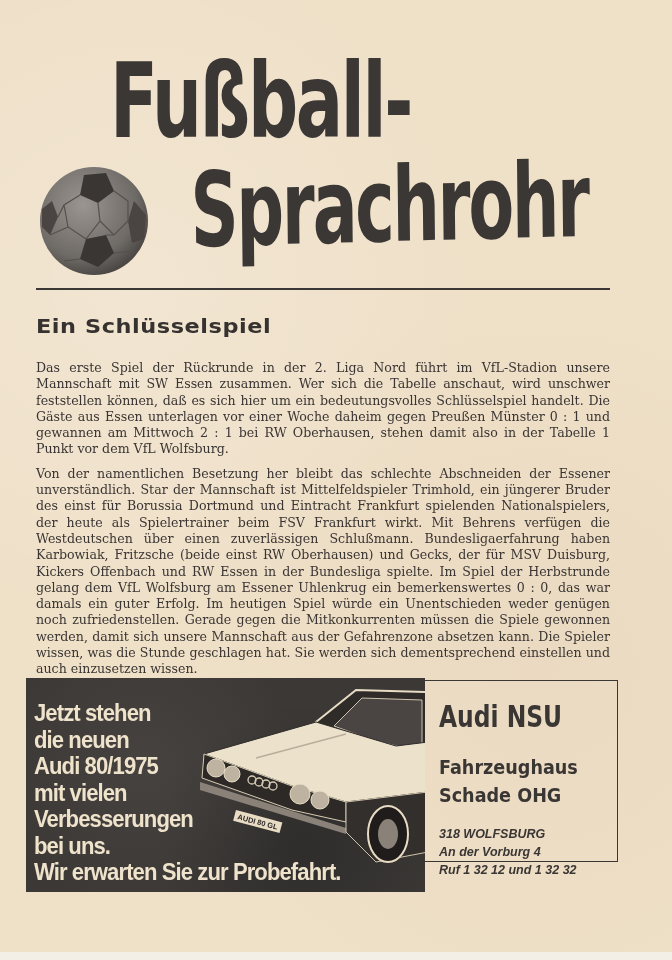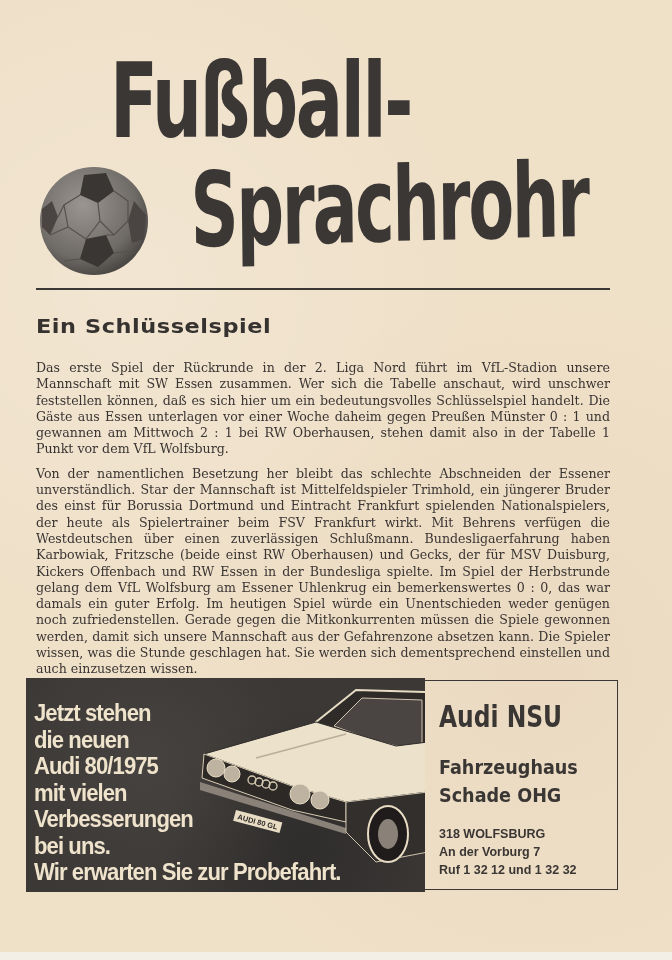--- a/index.html
+++ b/index.html
@@ -61,37 +61,37 @@
   .ad-slogan {
     position: absolute; left: 8px; top: 22px;
     font-family: "Liberation Sans", sans-serif; font-weight: bold;
     color: #efe3cc; font-size: 24px; line-height: 26.5px; letter-spacing: -1px;
     transform: scaleX(0.92); transform-origin: left top;
     white-space: nowrap; z-index: 2;
   }
   .ad-slogan div { margin: 0; }
   .car { position: absolute; left: 170px; top: 4px; width: 232px; height: 190px; z-index: 1; }
   .ad-box {
-    position: absolute; left: 399px; top: 2px; width: 193px; height: 210px;
+    position: absolute; left: 399px; top: 2px; width: 193px; height: 182px;
     border: 1.5px solid #3b3735; border-left: none; box-sizing: border-box;
   }
   .brand {
     position: absolute; left: 14px; top: 18px; margin: 0;
     font-family: "DejaVu Sans", sans-serif; font-weight: bold; font-size: 30px;
     color: #3a3634; transform: scaleX(0.78); transform-origin: left top; white-space: nowrap;
   }
   .dealer {
     position: absolute; left: 14px; top: 72px;
     font-family: "DejaVu Sans", sans-serif; font-weight: bold; font-size: 20px; line-height: 28px;
     color: #3a3634; transform: scaleX(0.88); transform-origin: left top; white-space: nowrap;
   }
   .address {
     position: absolute; left: 14px; top: 144px;
     font-family: "Liberation Sans", sans-serif; font-weight: bold; font-size: 12.5px; line-height: 18px;
-    color: #3a3634; white-space: nowrap;
+    color: #3a3634; white-space: nowrap; font-style: italic;
   }
   .bottom-band { position: absolute; left: 0; top: 952px; width: 672px; height: 8px; background: #f4efe6; }
 </style>
 </head>
 <body>
 
 <div class="page">
 
   <div class="masthead">
     <h1 class="title-line1">Fußball-</h1>
@@ -171,19 +171,19 @@
     </div>
 
     <div class="ad-box">
       <div class="brand">Audi NSU</div>
       <div class="dealer">
         <div>Fahrzeughaus</div>
         <div>Schade OHG</div>
       </div>
       <div class="address">
         <div>318 WOLFSBURG</div>
-        <div>An der Vorburg 7</div>
+        <div>An der Vorburg 4</div>
         <div>Ruf 1 32 12 und 1 32 32</div>
       </div>
     </div>
   </div>
 </div>
 <div class="bottom-band"></div>
 
 </body></html>

